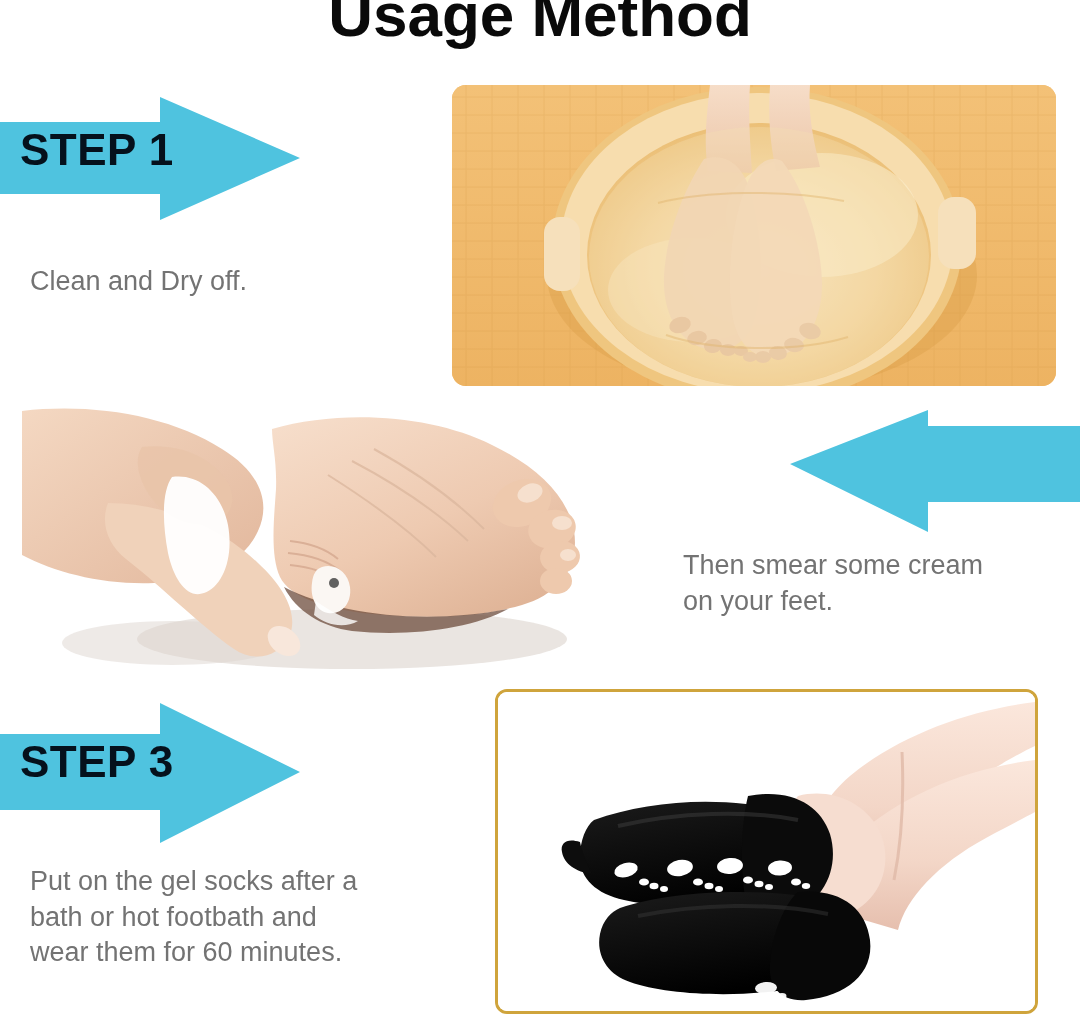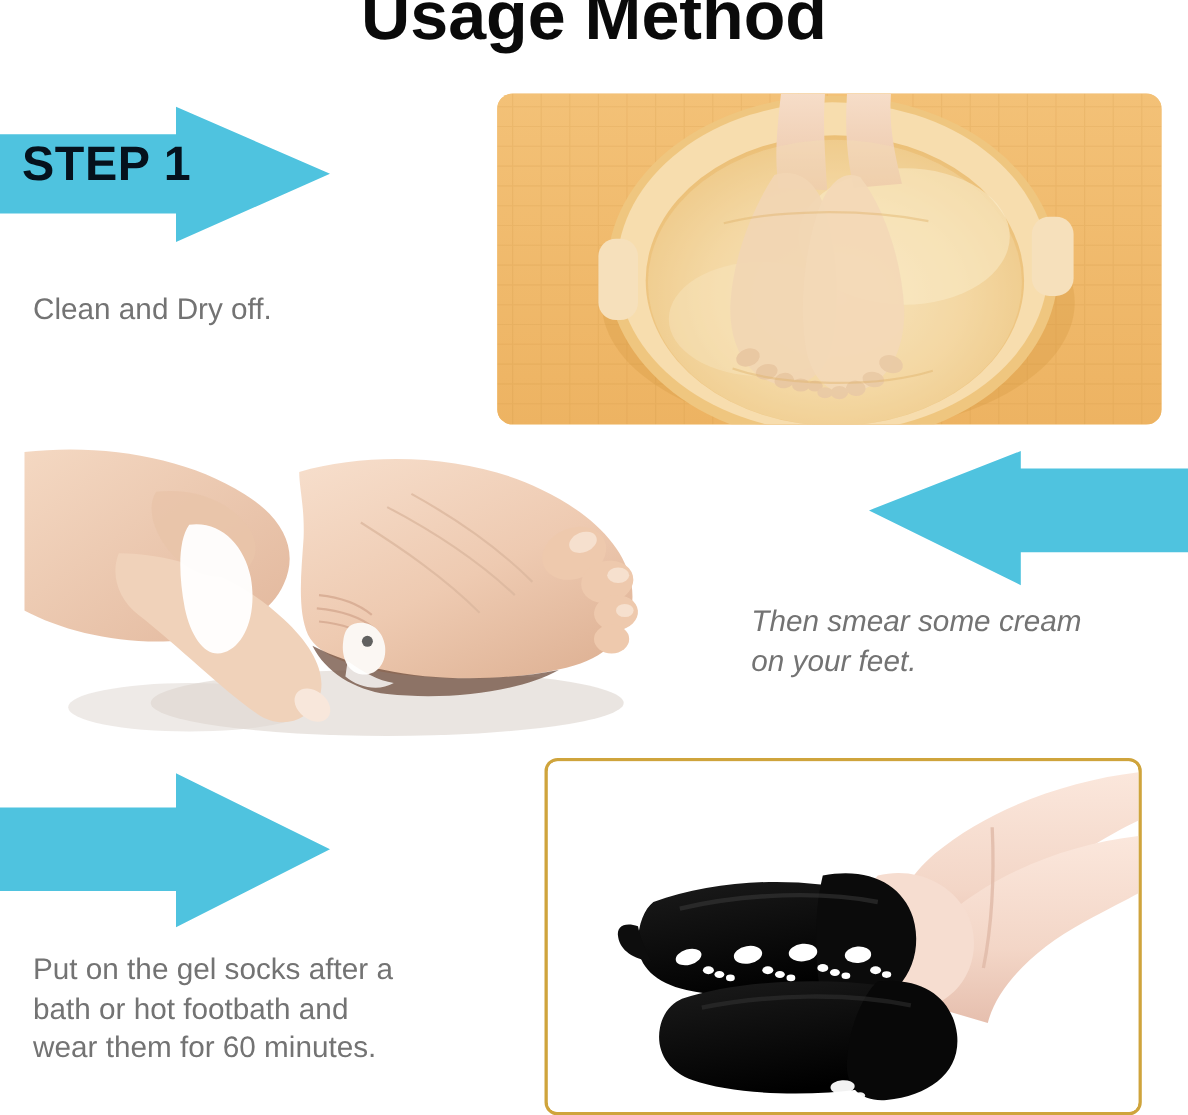--- a/index.html
+++ b/index.html
@@ -57,21 +57,21 @@
   
   .caption {
     position: absolute;
     color: #737373;
     font-size: 26px;
     line-height: 1.32;
     font-weight: normal;
     white-space: pre-line;
   }
   #caption-step1 { left: 30px; top: 264px; font-size: 27px; }
-  #caption-step2 { left: 683px; top: 548px; font-size: 27px; font-style: italic; }
+  #caption-step2 { left: 683px; top: 548px; font-size: 27px; }
   #caption-step3 { left: 30px; top: 864px; font-size: 27px; }
 
   
   .photo {
     position: absolute;
     overflow: hidden;
   }
 
   
   #photo-footbath {
@@ -258,20 +258,21 @@
     <circle cx="312" cy="192" r="5" fill="#3b3b3b" opacity="0.8"></circle>
 
     <path d="M294 210 C308 220 322 228 336 230 C322 238 304 234 292 224 Z" fill="#ffffff" opacity="0.8"></path>
   </svg>
 </div>
 
 <div class="arrow" id="arrow-step3">
   <svg viewBox="0 0 320 152" preserveAspectRatio="none">
     <polygon points="0,36 170,36 170,5 310,74 170,145 170,112 0,112" fill="#4FC3DF"></polygon>
   </svg>
+  <div class="arrow-label">STEP 3</div>
 </div>
 
 <div class="caption" id="caption-step3">Put on the gel socks after a
 bath or hot footbath and
 wear them for 60 minutes.</div>
 
 <div class="photo" id="photo-gelsocks">
   <svg viewBox="0 0 537 319" preserveAspectRatio="none">
     <defs>
       <linearGradient id="legSkin" x1="0" y1="0" x2="0" y2="1">

